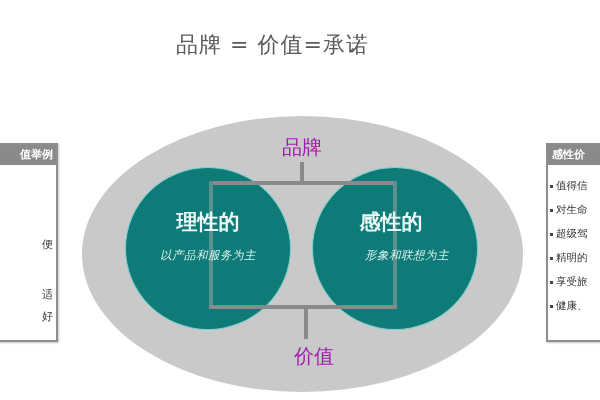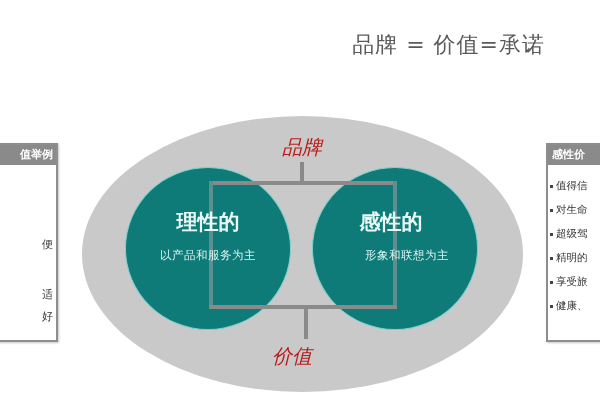--- a/index.html
+++ b/index.html
@@ -2,21 +2,21 @@
 <html><head>
   <meta charset="utf-8">
   <style>
     html, body { margin: 0; padding: 0; }
     body {
       width: 600px; height: 400px; overflow: hidden; position: relative;
       background: #ffffff;
       font-family: "DejaVu Sans", sans-serif;
     }
     .title {
-      position: absolute; left: 0; top: 30px; width: 545px; text-align: right;
+      position: absolute; left: 0; top: 30px; width: 545px; text-align: center;
       font-size: 22px; color: #5a5a5a; letter-spacing: 1px;
       font-family: "DejaVu Serif", serif;
     }
     .panel {
       position: absolute; top: 143px; height: 199px;
       background: #ffffff; border: 2px solid #8e8e8e;
       box-shadow: 1px 1px 2px #c8c8c8;
       box-sizing: border-box; overflow: hidden;
     }
     .panel-left { left: -60px; width: 118px; }
@@ -51,25 +51,25 @@
     .line { position: absolute; background: #8a8a8a; }
     .line.in-teal { background: #5c8f8d; }
 
     .circle-title {
       position: absolute; width: 166px; text-align: center;
       color: #e8f8f6; font-size: 21px; font-weight: bold; top: 208px;
       font-family: "DejaVu Serif", serif;
     }
     .circle-sub {
       position: absolute; width: 166px; text-align: center;
-      color: #d8f2ef; font-size: 11.5px; top: 248px; letter-spacing: 0.5px;
+      color: #d8f2ef; font-size: 11.5px; top: 248px; letter-spacing: 0.5px; font-style: italic;
     }
     .node-label {
-      position: absolute; font-size: 20px; color: #b91c1c;
-      font-family: "DejaVu Serif", serif; text-align: center; width: 80px; font-style: italic;
+      position: absolute; font-size: 20px; color: #a21caf;
+      font-family: "DejaVu Serif", serif; text-align: center; width: 80px;
     }
   </style>
 </head>
 <body>
 
 <div class="title">品牌 = 价值=承诺</div>
 
 <div class="panel panel-left">
   <div class="panel-header">值举例</div>
   <ul class="panel-items">
@@ -102,13 +102,13 @@
 <div class="line in-teal" style="left:393px; top:181px; width:4px; height:128px;"></div>
 <div class="line" style="left:209px; top:305px; width:188px; height:4px;"></div>
 <div class="line" style="left:304px; top:307px; width:4px; height:32px;"></div>
 
 <div class="circle-title" style="left:125px;">理性的</div>
 <div class="circle-sub" style="left:125px;">以产品和服务为主</div>
 <div class="circle-title" style="left:308px;">感性的</div>
 <div class="circle-sub" style="left:324px;">形象和联想为主</div>
 
 <div class="node-label" style="left:262px; top:134px;">品牌</div>
-<div class="node-label" style="left:252px; top:343px;">价值</div>
+<div class="node-label" style="left:274px; top:343px;">价值</div>
 
 </body></html>

